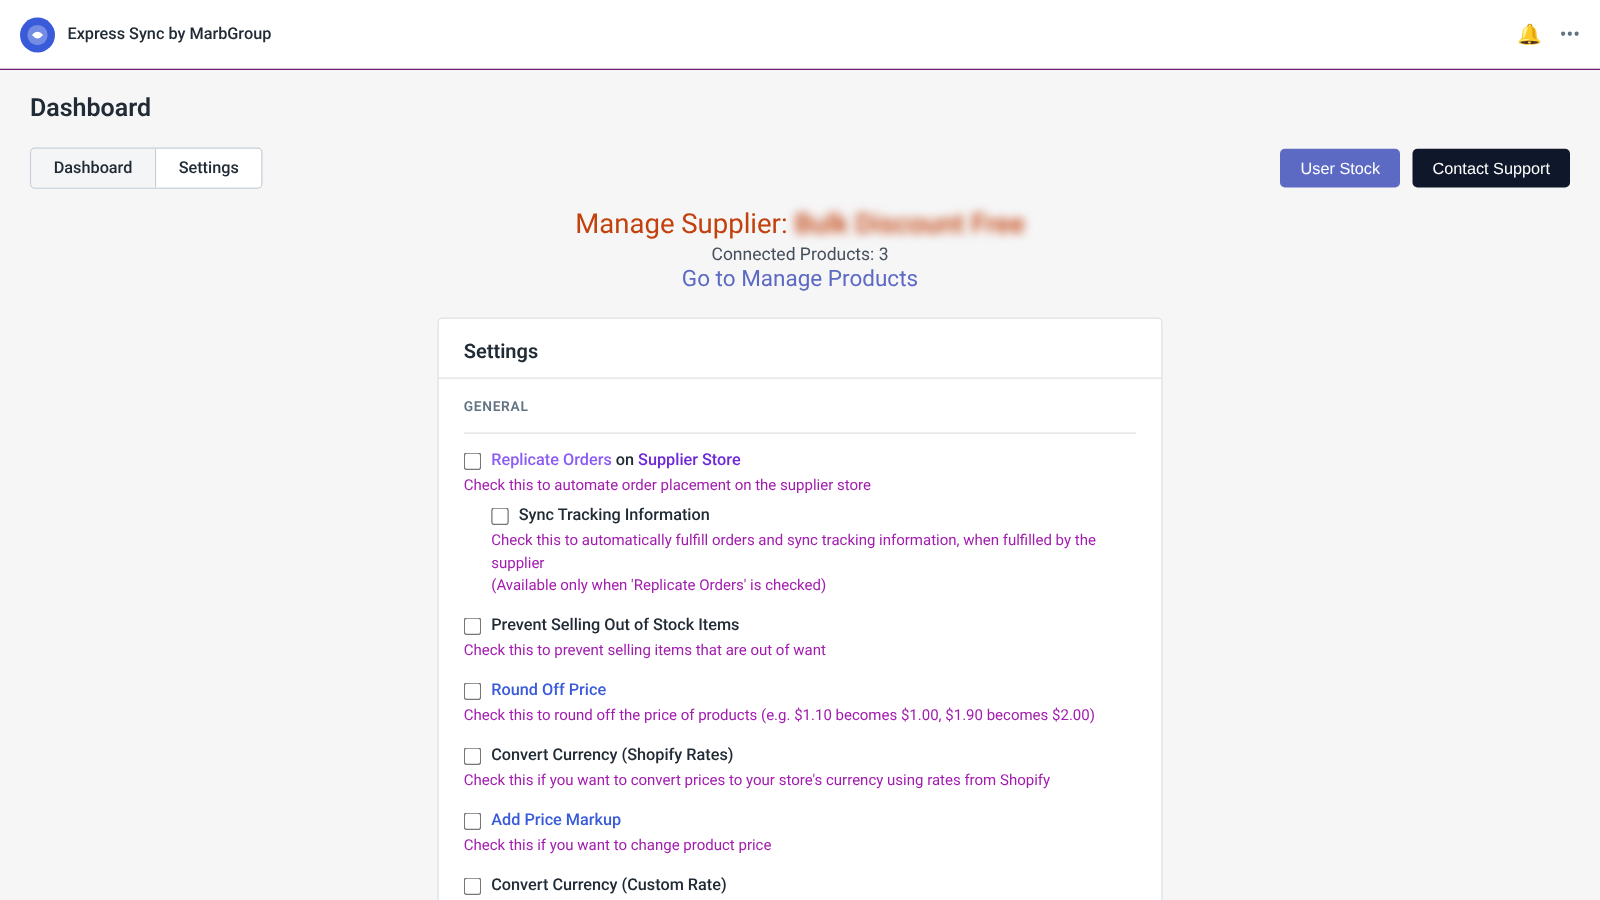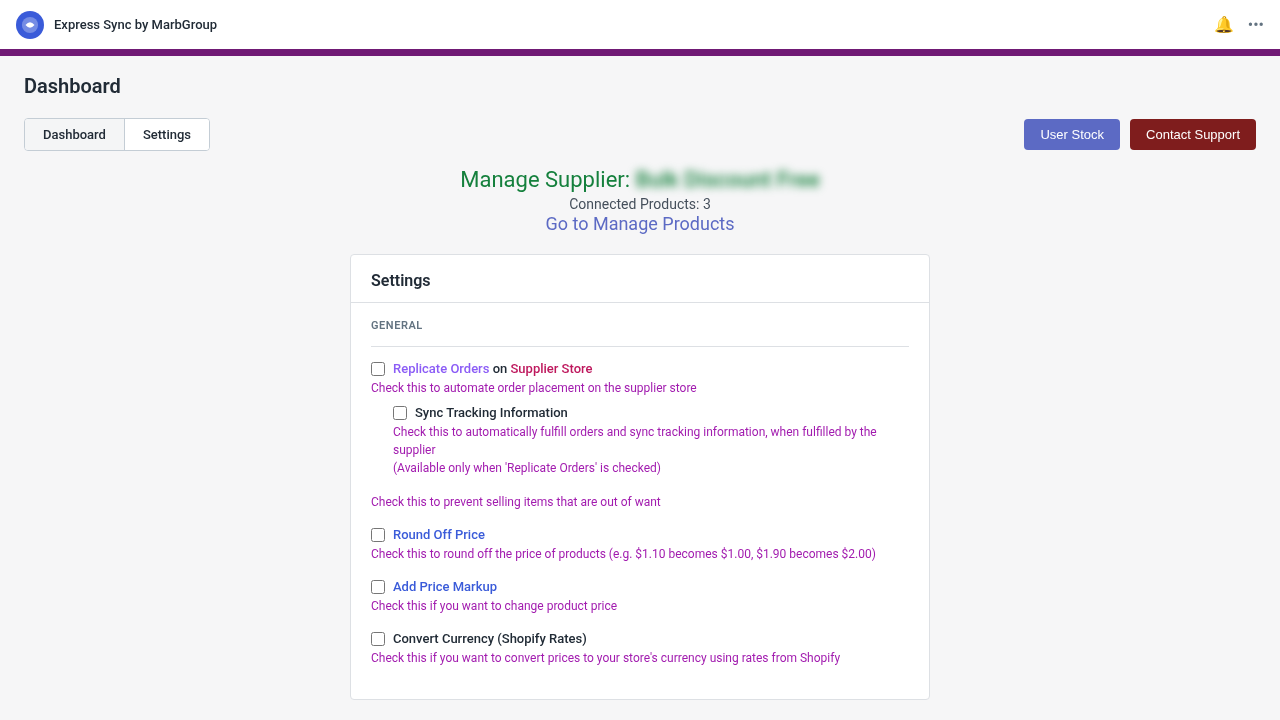--- a/index.html
+++ b/index.html
@@ -8,21 +8,21 @@
       background: #f6f6f7;
       color: #212b36;
       font-size: 14px;
     }
 
     
     .top-bar {
       display: flex;
       align-items: center;
       background: #fff;
-      border-bottom: 7px solid #701a75;
+      border-bottom: 1px solid #701a75;
       padding: 0 16px;
       height: 56px;
     }
     .top-bar-logo {
       width: 28px;
       height: 28px;
       border-radius: 50%;
       background: #3a5bd9;
       display: flex;
       align-items: center;
@@ -101,39 +101,39 @@
       background: #5c6ac4;
       border: none;
       border-radius: 4px;
       cursor: pointer;
     }
     .btn-contact-support {
       padding: 8px 16px;
       font-size: 13px;
       font-weight: 500;
       color: #fff;
-      background: #7f1d1d;
+      background: #0f172a;
       border: none;
       border-radius: 4px;
       cursor: pointer;
     }
 
     
     .main-content {
       padding: 0 24px 24px 24px;
       display: flex;
       flex-direction: column;
       align-items: center;
     }
 
     
     .supplier-heading {
       font-size: 22px;
       font-weight: 400;
-      color: #15803d;
+      color: #c2410c;
       margin-bottom: 8px;
       text-align: center;
     }
     .supplier-name {
       filter: blur(4px);
       font-weight: 500;
     }
     .connected-products {
       font-size: 14px;
       color: #454f5b;
@@ -268,70 +268,85 @@
 
       <div class="settings-section-label">GENERAL</div>
       <hr class="section-divider">
 
       <div class="setting-item">
         <div class="setting-item-label-row">
           <input type="checkbox" id="replicate-orders" style="">
           <label class="setting-item-label" for="replicate-orders">
             <span style="color:#8b5cf6;">Replicate Orders</span>
             <span> on </span>
-            <span style="color:#be185d;">Supplier Store</span>
+            <span style="color:#6d28d9;">Supplier Store</span>
           </label>
         </div>
         <div class="setting-item-desc">Check this to automate order placement on the supplier store</div>
 
         <div class="setting-item-sub">
           <div class="setting-item-label-row" style="">
             <input type="checkbox" id="sync-tracking" style="">
             <label class="setting-item-label" for="sync-tracking">
               <span>Sync Tracking Information</span>
             </label>
           </div>
           <div class="setting-item-desc">
             <span>Check this to automatically fulfill orders and sync tracking information, when fulfilled by the supplier</span><br>
             <span>(Available only when 'Replicate Orders' is checked)</span>
           </div>
         </div>
       </div>
 
       <div class="setting-item">
+        <div class="setting-item-label-row">
+          <input type="checkbox" id="prevent-selling" style="">
+          <label class="setting-item-label" for="prevent-selling">
+            <span>Prevent Selling Out of Stock Items</span>
+          </label>
+        </div>
         <div class="setting-item-desc">Check this to prevent selling items that are out of want</div>
       </div>
 
       <div class="setting-item">
         <div class="setting-item-label-row">
           <input type="checkbox" id="round-off-price" style="">
           <label class="setting-item-label" for="round-off-price">
             <span style="color:#3a5bd9;">Round Off Price</span>
           </label>
         </div>
         <div class="setting-item-desc">Check this to round off the price of products (e.g. $1.10 becomes $1.00, $1.90 becomes $2.00)</div>
       </div>
 
       <div class="setting-item">
         <div class="setting-item-label-row">
+          <input type="checkbox" id="convert-shopify" style="">
+          <label class="setting-item-label" for="convert-shopify">
+            <span>Convert Currency (Shopify Rates)</span>
+          </label>
+        </div>
+        <div class="setting-item-desc">Check this if you want to convert prices to your store's currency using rates from Shopify</div>
+      </div>
+
+      <div class="setting-item">
+        <div class="setting-item-label-row">
           <input type="checkbox" id="add-price-markup" style="">
           <label class="setting-item-label" for="add-price-markup">
             <span style="color:#3a5bd9;">Add Price Markup</span>
           </label>
         </div>
         <div class="setting-item-desc">Check this if you want to change product price</div>
       </div>
 
       <div class="setting-item">
         <div class="setting-item-label-row">
-          <input type="checkbox" id="convert-shopify" style="">
-          <label class="setting-item-label" for="convert-shopify">
-            <span>Convert Currency (Shopify Rates)</span>
-          </label>
-        </div>
-        <div class="setting-item-desc">Check this if you want to convert prices to your store's currency using rates from Shopify</div>
-      </div>
-
+          <input type="checkbox" id="convert-custom" style="">
+          <label class="setting-item-label" for="convert-custom">
+            <span>Convert Currency (Custom Rate)</span>
+          </label>
+        </div>
+
+      </div>
 
     </div>
   </div>
 
 </div>
 
 </body></html>

